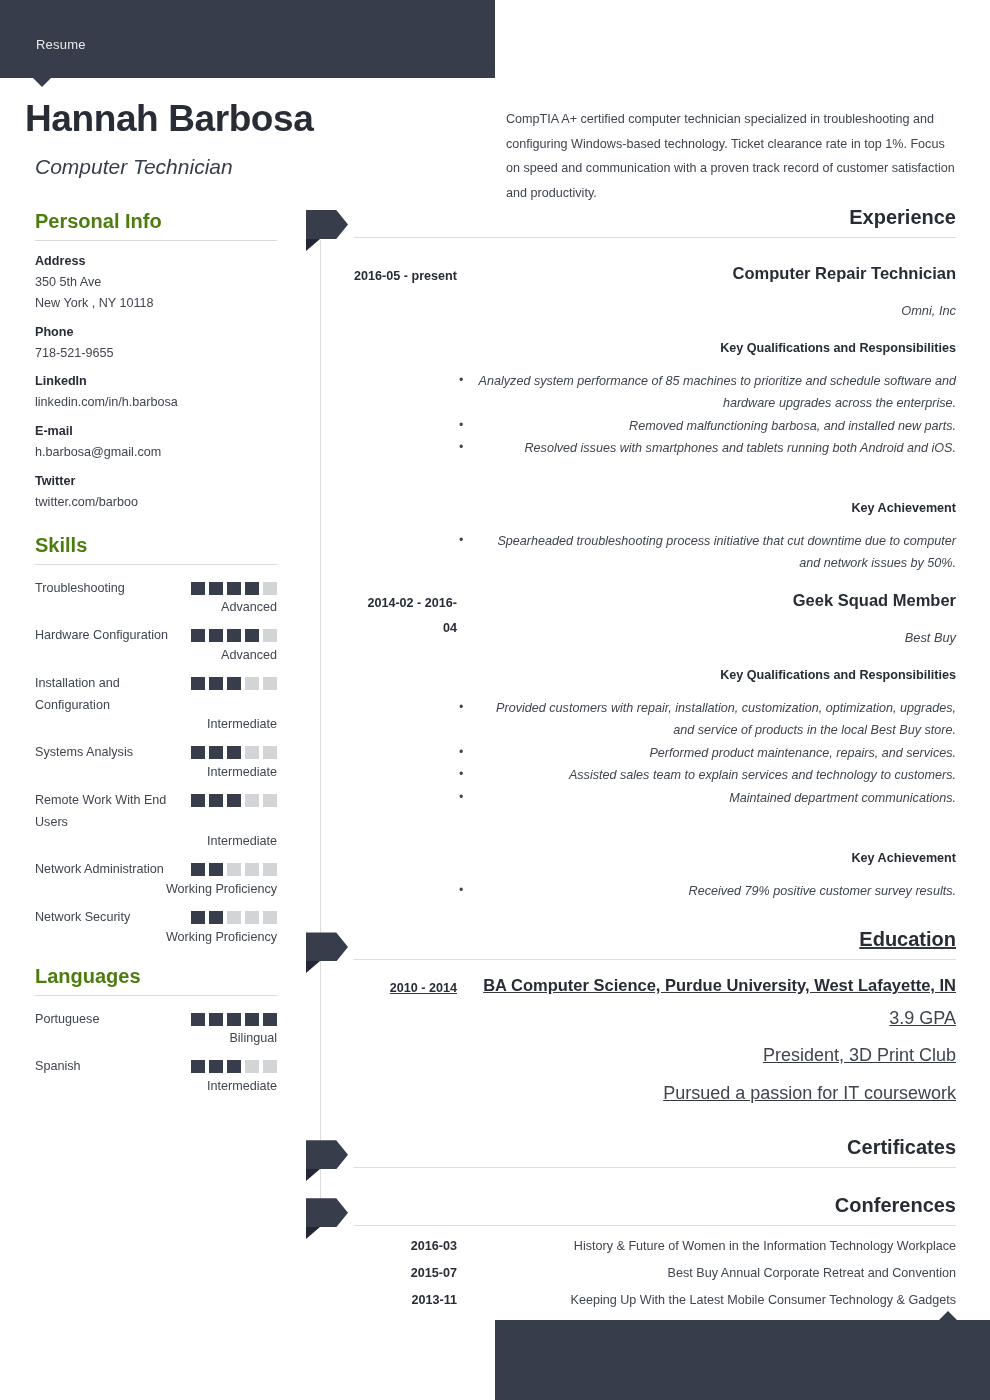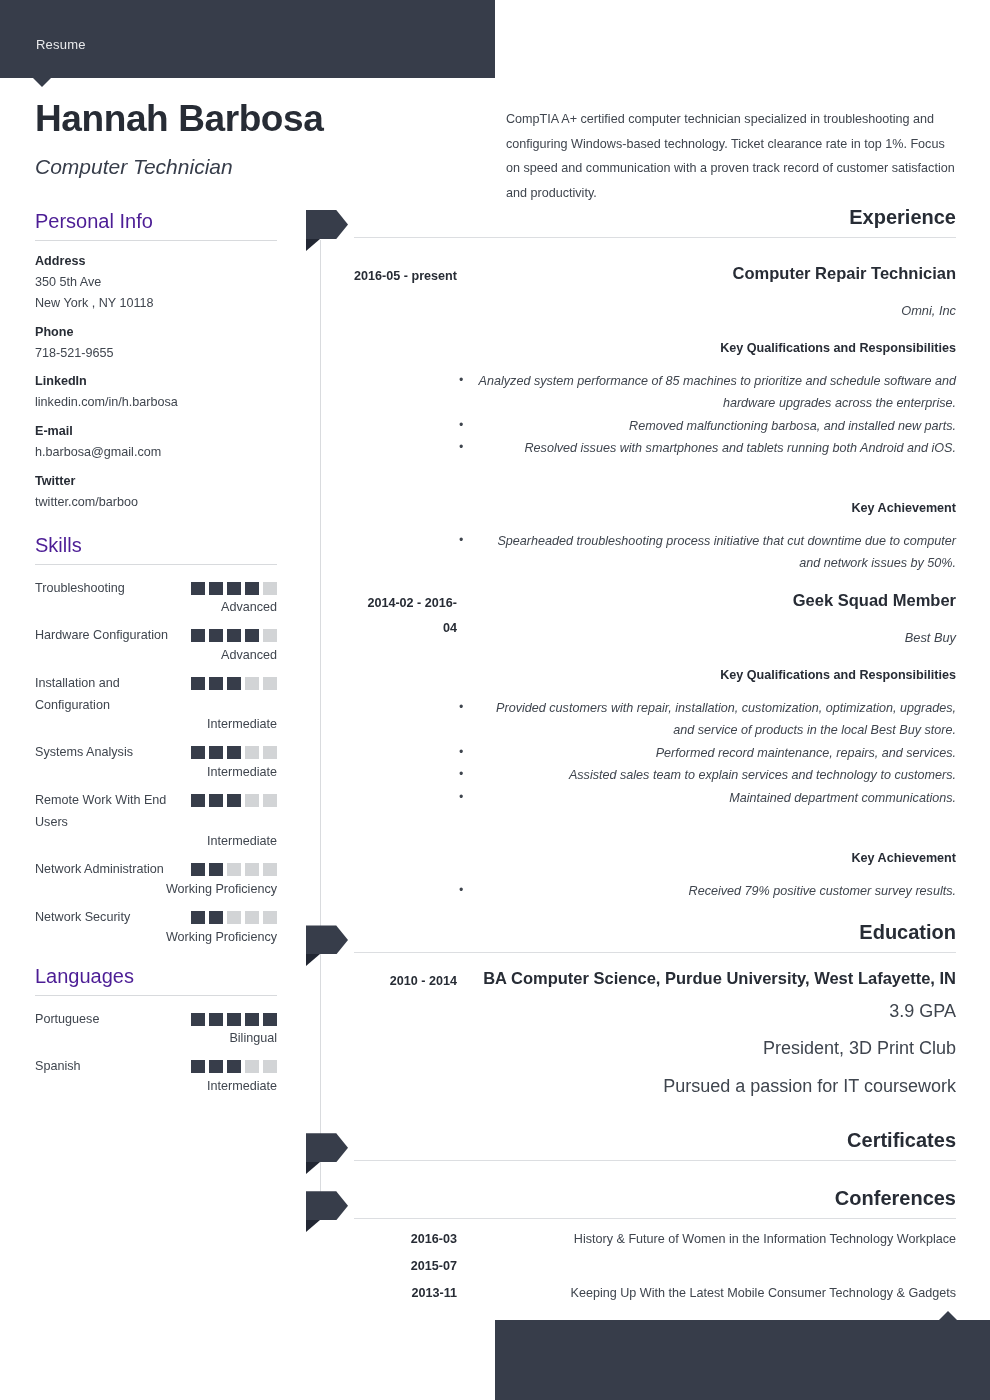--- a/index.html
+++ b/index.html
@@ -25,38 +25,38 @@
   .topbar-notch {
     position: absolute; left: 33px; top: 78px;
     width: 0; height: 0;
     border-left: 9px solid transparent;
     border-right: 9px solid transparent;
     border-top: 9px solid #373d4a;
   }
 
   
   .name {
-    position: absolute; left: 35px; top: 99px;
+    position: absolute; left: 25px; top: 99px;
     font-size: 37px; font-weight: bold; letter-spacing: -0.4px;
     color: #272c35; line-height: 1.1;
   }
   .jobtitle {
     position: absolute; left: 35px; top: 155px;
     font-size: 21px; font-style: italic; color: #373d4a;
   }
   .summary {
     position: absolute; left: 506px; top: 107px; width: 450px;
     font-size: 12.6px; line-height: 1.95; color: #3f454e;
   }
 
   
   .leftcol { position: absolute; left: 35px; top: 210px; width: 242px; }
 
   .sec-title {
-    font-size: 20px; font-weight: normal; color: #4c1d95;
+    font-size: 20px; font-weight: bold; color: #4d7c0f;
     padding-bottom: 7px;
   }
   .sec-rule { border-bottom: 1px solid #d8dadd; margin-bottom: 13px; }
 
   .info-item { margin-bottom: 11px; }
   .info-label { font-size: 12.6px; font-weight: bold; color: #272c35; margin-bottom: 4px; }
   .info-value { font-size: 12.6px; color: #3f454e; line-height: 1.65; }
 
   .skills-block { margin-top: 21px; }
   .skill-row { margin-bottom: 11px; }
@@ -117,21 +117,21 @@
     content: "•"; position: absolute; left: 2px; top: -1px; color: #3f454e; font-size: 12px;
   }
   .gap { height: 17px; }
   .edu-line { font-size: 18px; color: #3f454e; line-height: 1.75; margin-top: 6px; }
 
   .list-row { display: flex; margin-left: 34px; padding-top: 13px; }
   .list-date { flex: 0 0 103px; font-size: 12.6px; font-weight: bold; color: #272c35; }
   .list-text { flex: 1; font-size: 12.6px; color: #3f454e; }
 
   .sp-exp { margin-top: 10px; }
-  .sp-edu { margin-top: 18px; }
+  .sp-edu { margin-top: 25px; text-decoration: underline; }
   .sp-cert { margin-top: 27px; }
   .sp-conf { margin-top: 26px; }
 
   
   .footbar {
     position: absolute; left: 495px; top: 1320px;
     width: 495px; height: 80px; background: #373d4a;
   }
   .footbar-notch {
     position: absolute; left: 939px; top: 1311px;
@@ -348,21 +348,21 @@
             </div>
           </div>
           <div class="entry">
             <div class="entry-date">2014-02 - 2016-04</div>
             <div class="entry-body">
               <div class="entry-title">Geek Squad Member</div>
               <div class="entry-org">Best Buy</div>
               <div class="entry-sub">Key Qualifications and Responsibilities</div>
               <ul class="bullets">
                 <li>Provided customers with repair, installation, customization, optimization, upgrades, and service of products in the local Best Buy store.</li>
-                <li>Performed record maintenance, repairs, and services.</li>
+                <li>Performed product maintenance, repairs, and services.</li>
                 <li>Assisted sales team to explain services and technology to customers.</li>
                 <li>Maintained department communications.</li>
               </ul>
               <div class="gap"></div>
               <div class="entry-sub">Key Achievement</div>
               <ul class="bullets">
                 <li>Received 79% positive customer survey results.</li>
               </ul>
             </div>
           </div>
@@ -405,20 +405,21 @@
       </div>
       <div class="rsec-title">Conferences</div>
       <div class="rsec-rule"></div>
       <div id="conferences-list">
           <div class="list-row">
             <div class="list-date">2016-03</div>
             <div class="list-text">History &amp; Future of Women in the Information Technology Workplace</div>
           </div>
           <div class="list-row">
             <div class="list-date">2015-07</div>
+            <div class="list-text">Best Buy Annual Corporate Retreat and Convention</div>
           </div>
           <div class="list-row">
             <div class="list-date">2013-11</div>
             <div class="list-text">Keeping Up With the Latest Mobile Consumer Technology &amp; Gadgets</div>
           </div>
         </div>
     </div>
 
   </div>
 

